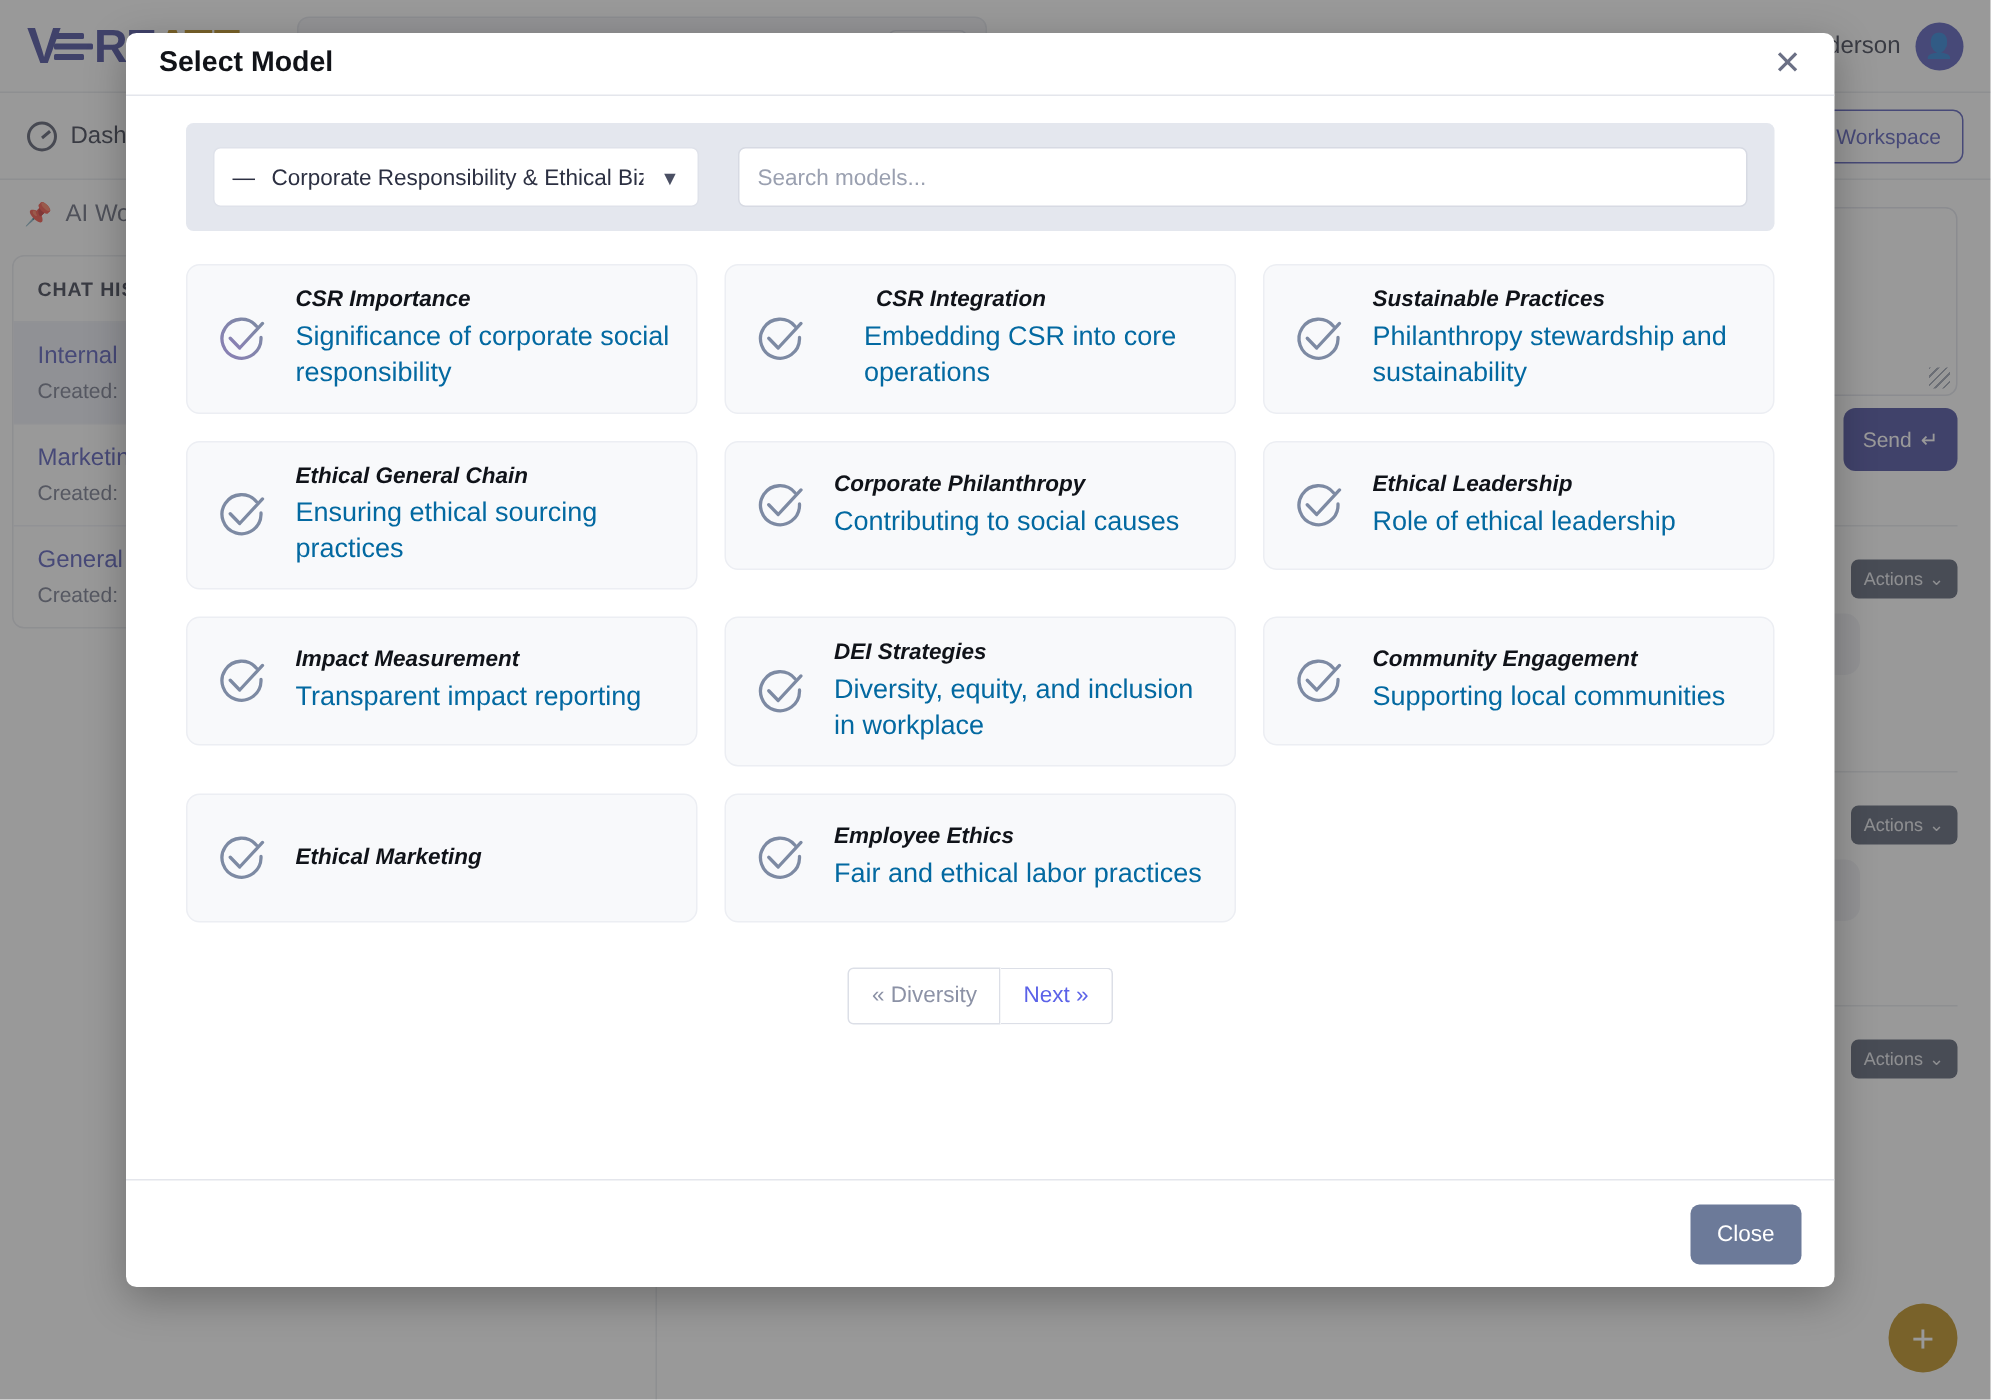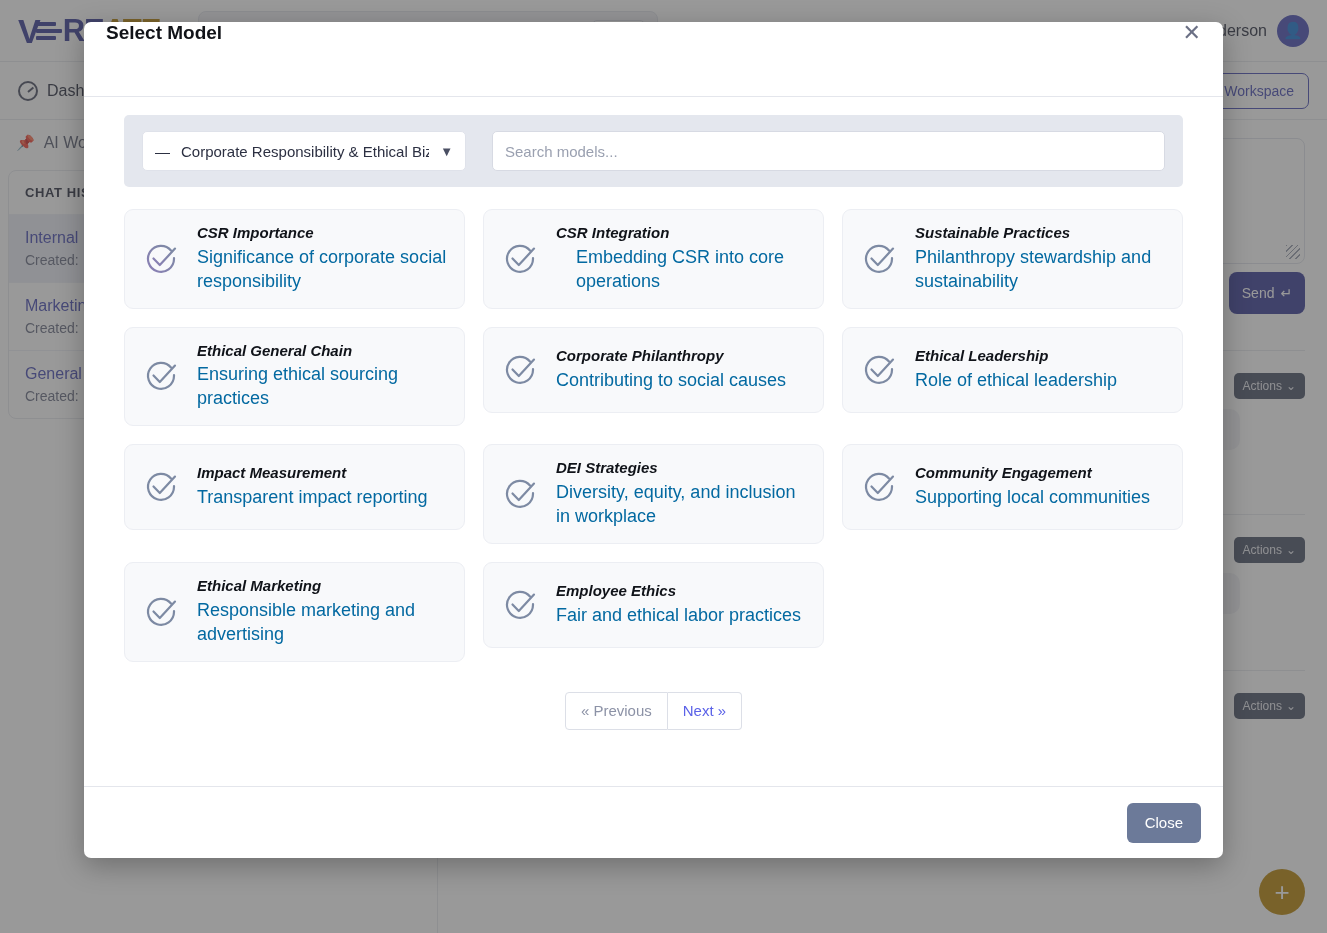--- a/index.html
+++ b/index.html
@@ -107,22 +107,22 @@
   
   .overlay { position: absolute; inset: 0; background: rgba(70,70,70,0.55); }
 
   .modal {
     position: absolute; left: 84px; top: 22px; width: 1139px; height: 836px;
     background: #ffffff; border-radius: 7px;
     box-shadow: 0 8px 28px rgba(0,0,0,0.28);
     display: flex; flex-direction: column; overflow: hidden;
   }
   .modal-header {
-    height: 75px; border-bottom: 1px solid #e4e6ec; display: flex; align-items: flex-start;
-    padding: 0 22px; flex: 0 0 auto;
+    height: 42px; border-bottom: 1px solid #e4e6ec; display: flex; align-items: flex-end;
+    padding: 10px 22px; flex: 0 0 auto;
   }
   .modal-title { font-size: 19px; font-weight: 700; color: #111318; }
   .modal-close {
     margin-left: auto; font-size: 22px; line-height: 1; color: #6b7085; background: none; border: 0; cursor: pointer;
     font-family: "Liberation Sans", sans-serif; font-weight: 300;
   }
   .modal-body { flex: 1 1 auto; padding: 18px 40px 0; overflow: hidden; }
 
   .filters {
     background: #e4e7ee; border-radius: 5px; padding: 16px 18px;
@@ -324,21 +324,21 @@
       </div>
 
       <div class="card">
         <span class="ico">
           <svg viewBox="0 0 40 40" width="40" height="40" fill="none">
             <path d="M30 11.5A13 13 0 1 0 33 20v-1" stroke="#7d8aa3" stroke-width="2.2" stroke-linecap="round"></path>
             <path d="M12.5 19.5 18.8 26 34 9.6" stroke="#7d8aa3" stroke-width="2.2" stroke-linecap="round" stroke-linejoin="round"></path>
           </svg>
         </span>
         <span class="txt">
-          <span class="card-title" style="display: block;">CSR Integration</span>
+          <span class="card-title" style="display: block; margin-left: 28px;">CSR Integration</span>
           <span class="card-desc" style="display: block; margin-left: 20px;">Embedding CSR into core operations</span>
         </span>
       </div>
 
       <div class="card">
         <span class="ico">
           <svg viewBox="0 0 40 40" width="40" height="40" fill="none">
             <path d="M30 11.5A13 13 0 1 0 33 20v-1" stroke="#7d8aa3" stroke-width="2.2" stroke-linecap="round"></path>
             <path d="M12.5 19.5 18.8 26 34 9.6" stroke="#7d8aa3" stroke-width="2.2" stroke-linecap="round" stroke-linejoin="round"></path>
           </svg>
@@ -430,42 +430,41 @@
 
       <div class="card">
         <span class="ico">
           <svg viewBox="0 0 40 40" width="40" height="40" fill="none">
             <path d="M30 11.5A13 13 0 1 0 33 20v-1" stroke="#7d8aa3" stroke-width="2.2" stroke-linecap="round"></path>
             <path d="M12.5 19.5 18.8 26 34 9.6" stroke="#7d8aa3" stroke-width="2.2" stroke-linecap="round" stroke-linejoin="round"></path>
           </svg>
         </span>
         <span class="txt">
           <span class="card-title" style="display: block;">Ethical Marketing</span>
-          <span class="card-desc" style="display: block;">Responsible marketing and advertising</span>
         </span>
       </div>
 
       <div class="card">
         <span class="ico">
           <svg viewBox="0 0 40 40" width="40" height="40" fill="none">
             <path d="M30 11.5A13 13 0 1 0 33 20v-1" stroke="#7d8aa3" stroke-width="2.2" stroke-linecap="round"></path>
             <path d="M12.5 19.5 18.8 26 34 9.6" stroke="#7d8aa3" stroke-width="2.2" stroke-linecap="round" stroke-linejoin="round"></path>
           </svg>
         </span>
         <span class="txt">
           <span class="card-title" style="display: block;">Employee Ethics</span>
           <span class="card-desc" style="display: block;">Fair and ethical labor practices</span>
         </span>
       </div>
 
     </div>
 
     <div class="pagination">
       <div class="pager">
-        <button class="pg prev">« Previous</button>
+        <button class="pg prev">« Diversity</button>
         <button class="pg next">Next »</button>
       </div>
     </div>
 
   </div>
 
   <div class="modal-footer">
     <button class="close-btn">Close</button>
   </div>
 </div>

